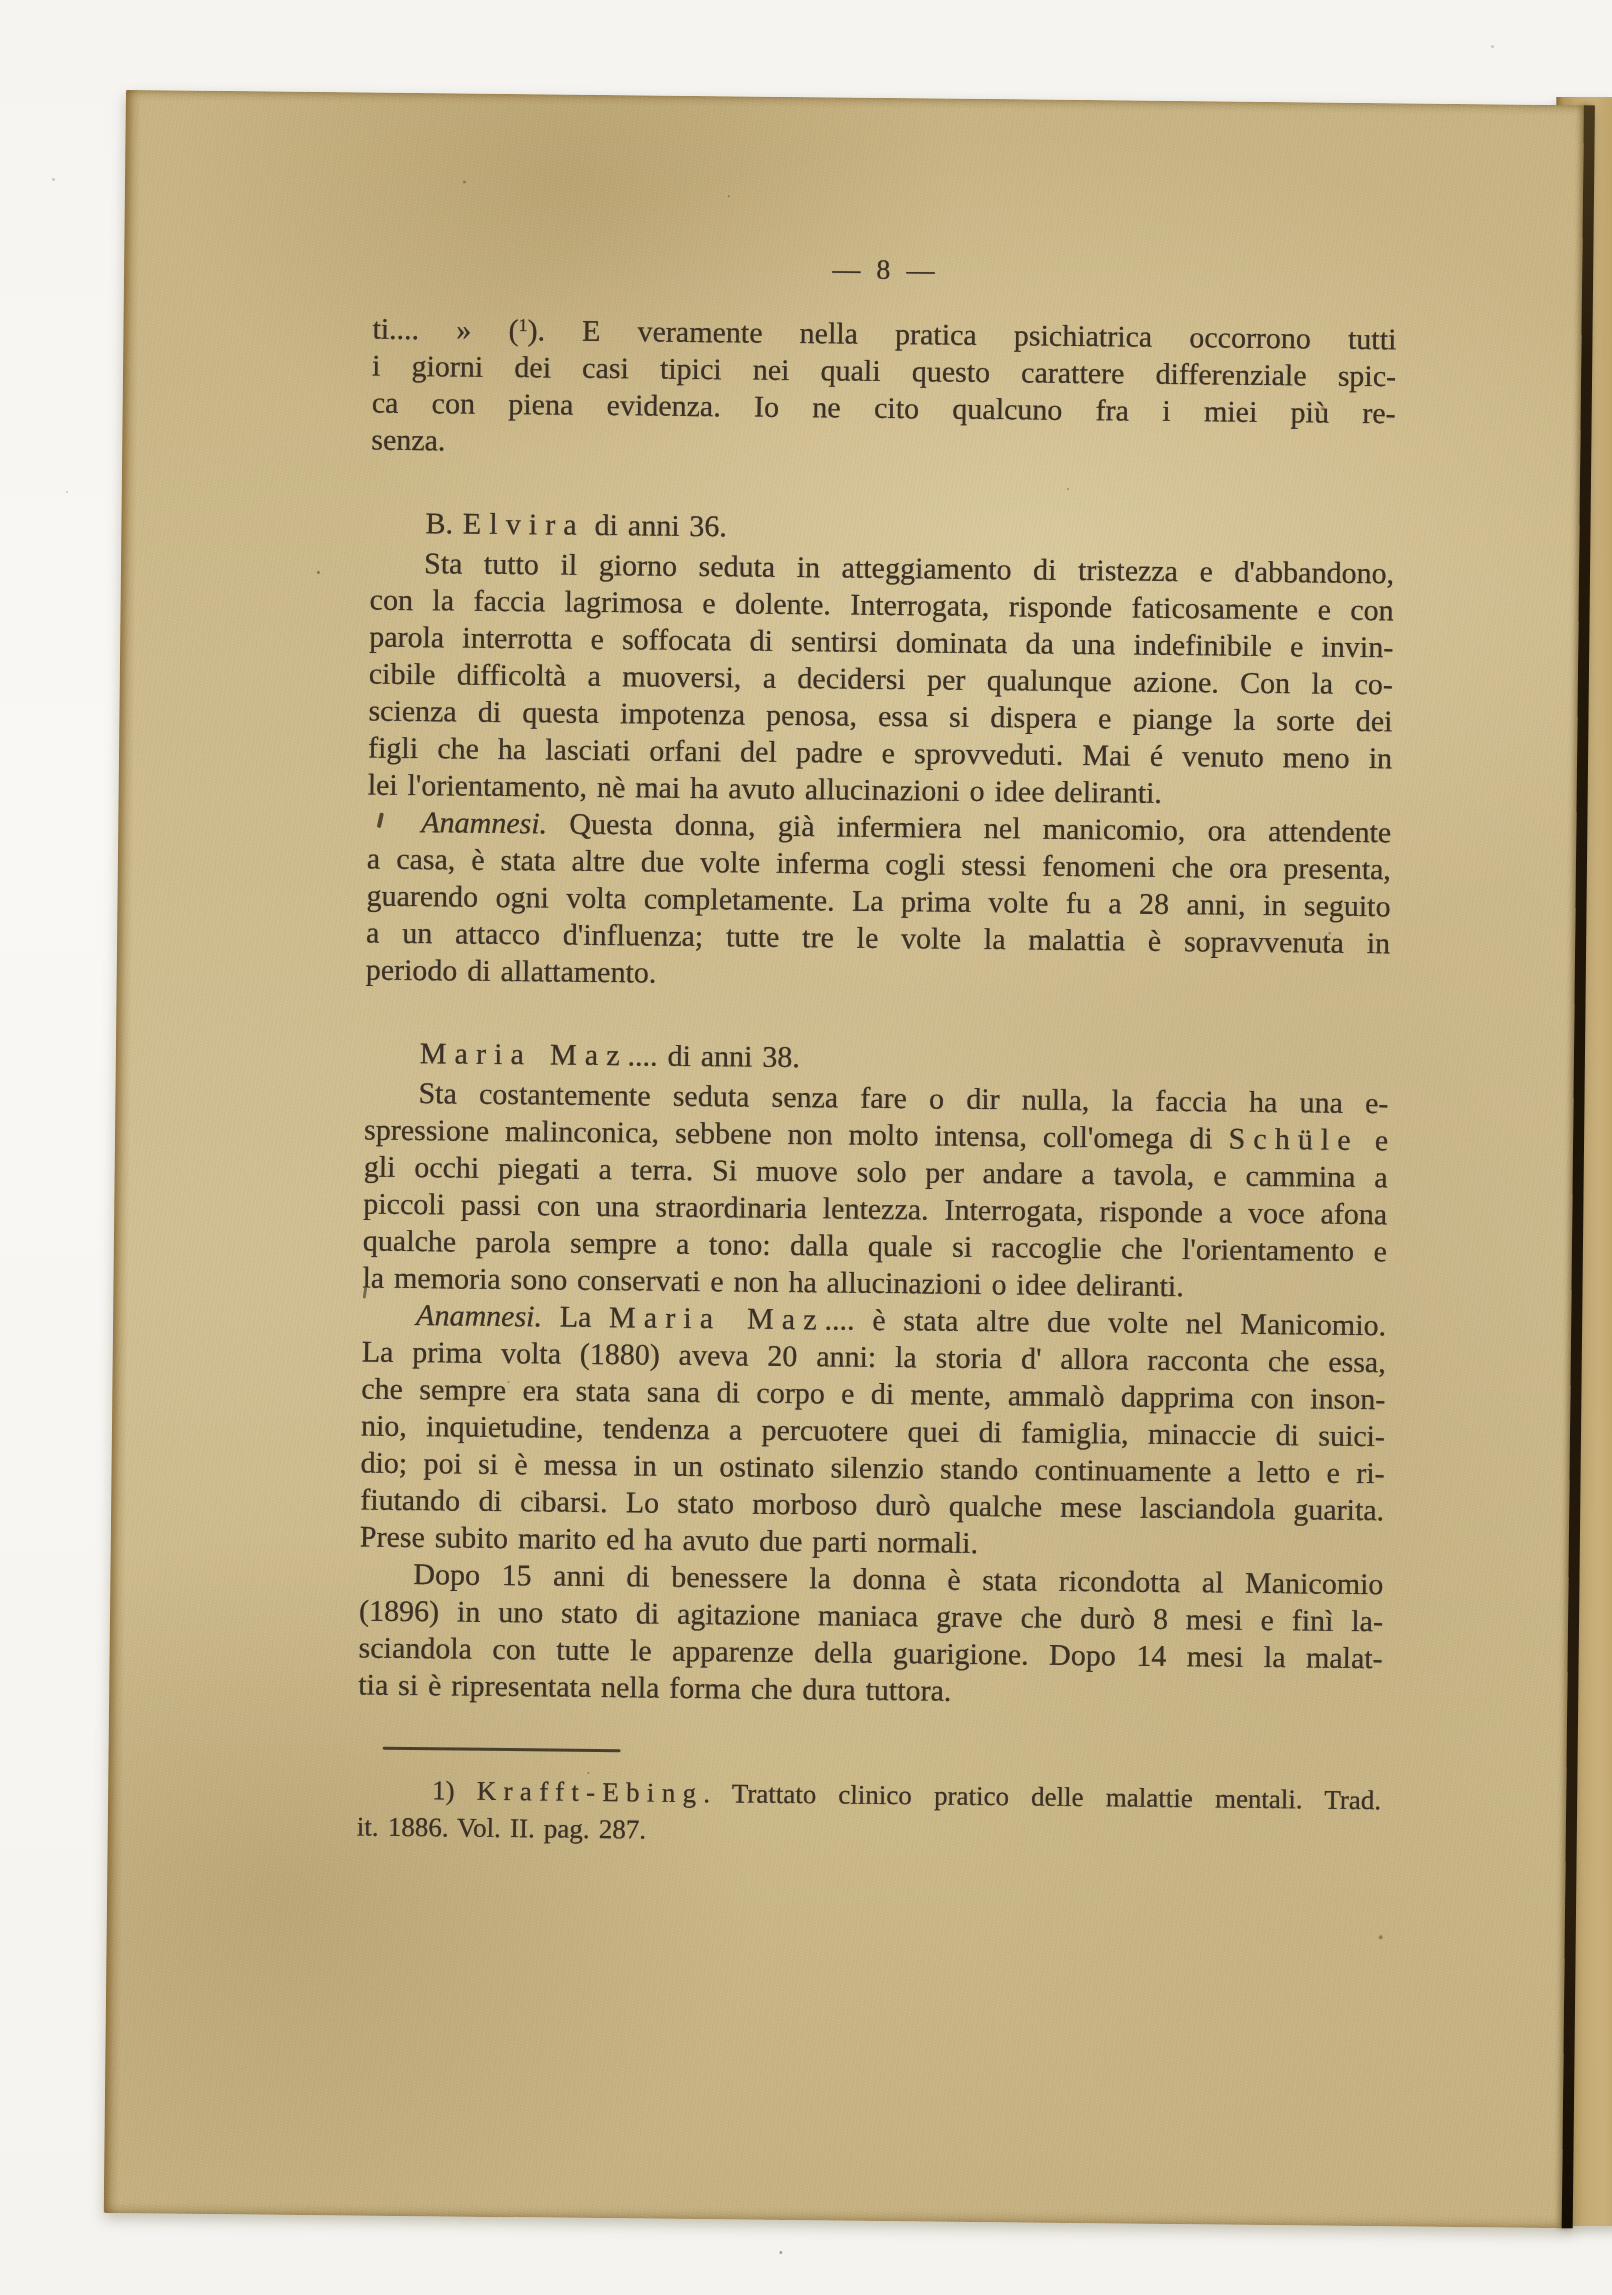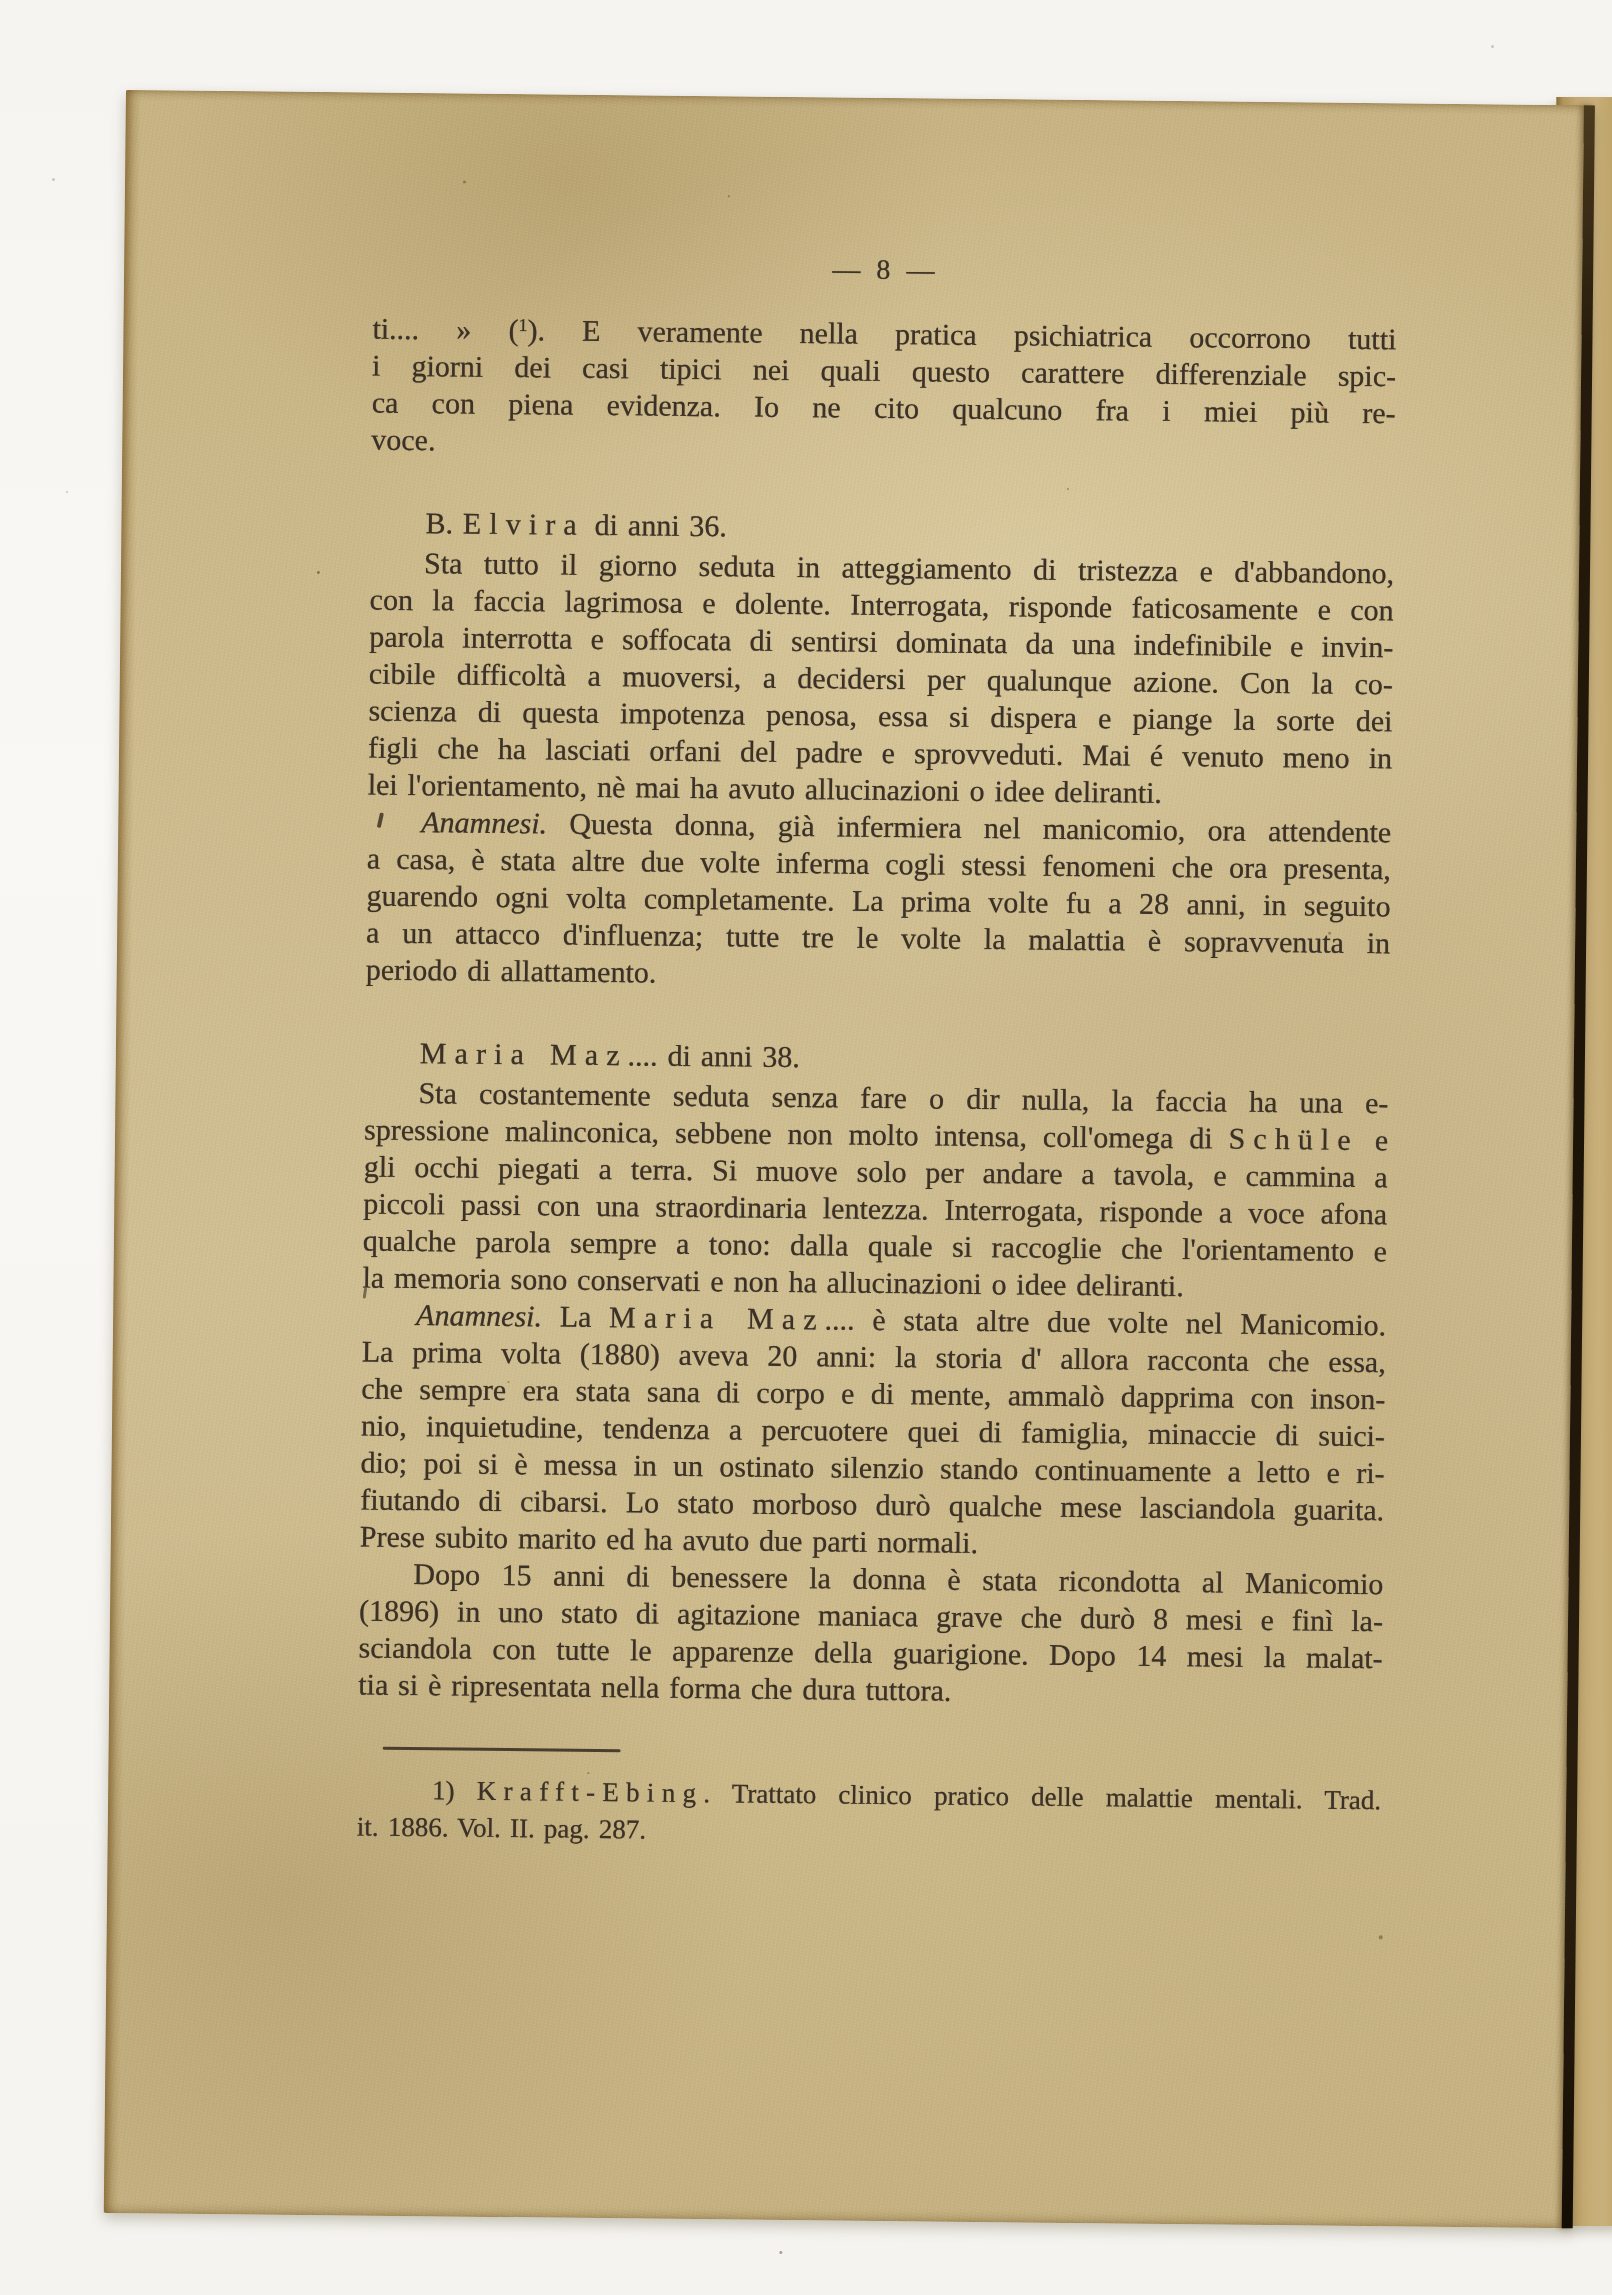--- a/index.html
+++ b/index.html
@@ -84,21 +84,21 @@
     <div class="edge-left"></div>
     <div class="gutter"></div>
 
     <div class="text">
       <div class="pagenum">— 8 —</div>
       <div class="blocks">
           <div class="para">
             <div class="line"><span>ti.... » (</span><span class="sup">1</span><span>). E veramente nella pratica psichiatrica occorrono tutti</span></div>
             <div class="line"><span>i giorni dei casi tipici nei quali questo carattere differenziale spic-</span></div>
             <div class="line"><span>ca con piena evidenza. Io ne cito qualcuno fra i miei più re-</span></div>
-            <div class="line last"><span>voce.</span></div>
+            <div class="line last"><span>senza.</span></div>
           </div>
           <div class="heading"><span>B. </span><span class="sp">Elvira</span><span> di anni 36.</span></div>
           <div class="para">
             <div class="line indent"><span>Sta tutto il giorno seduta in atteggiamento di tristezza e d'abbandono,</span></div>
             <div class="line"><span>con la faccia lagrimosa e dolente. Interrogata, risponde faticosamente e con</span></div>
             <div class="line"><span>parola interrotta e soffocata di sentirsi dominata da una indefinibile e invin-</span></div>
             <div class="line"><span>cibile difficoltà a muoversi, a decidersi per qualunque azione. Con la co-</span></div>
             <div class="line"><span>scienza di questa impotenza penosa, essa si dispera e piange la sorte dei</span></div>
             <div class="line"><span>figli che ha lasciati orfani del padre e sprovveduti. Mai é venuto meno in</span></div>
             <div class="line last"><span>lei l'orientamento, nè mai ha avuto allucinazioni o idee deliranti.</span></div>

